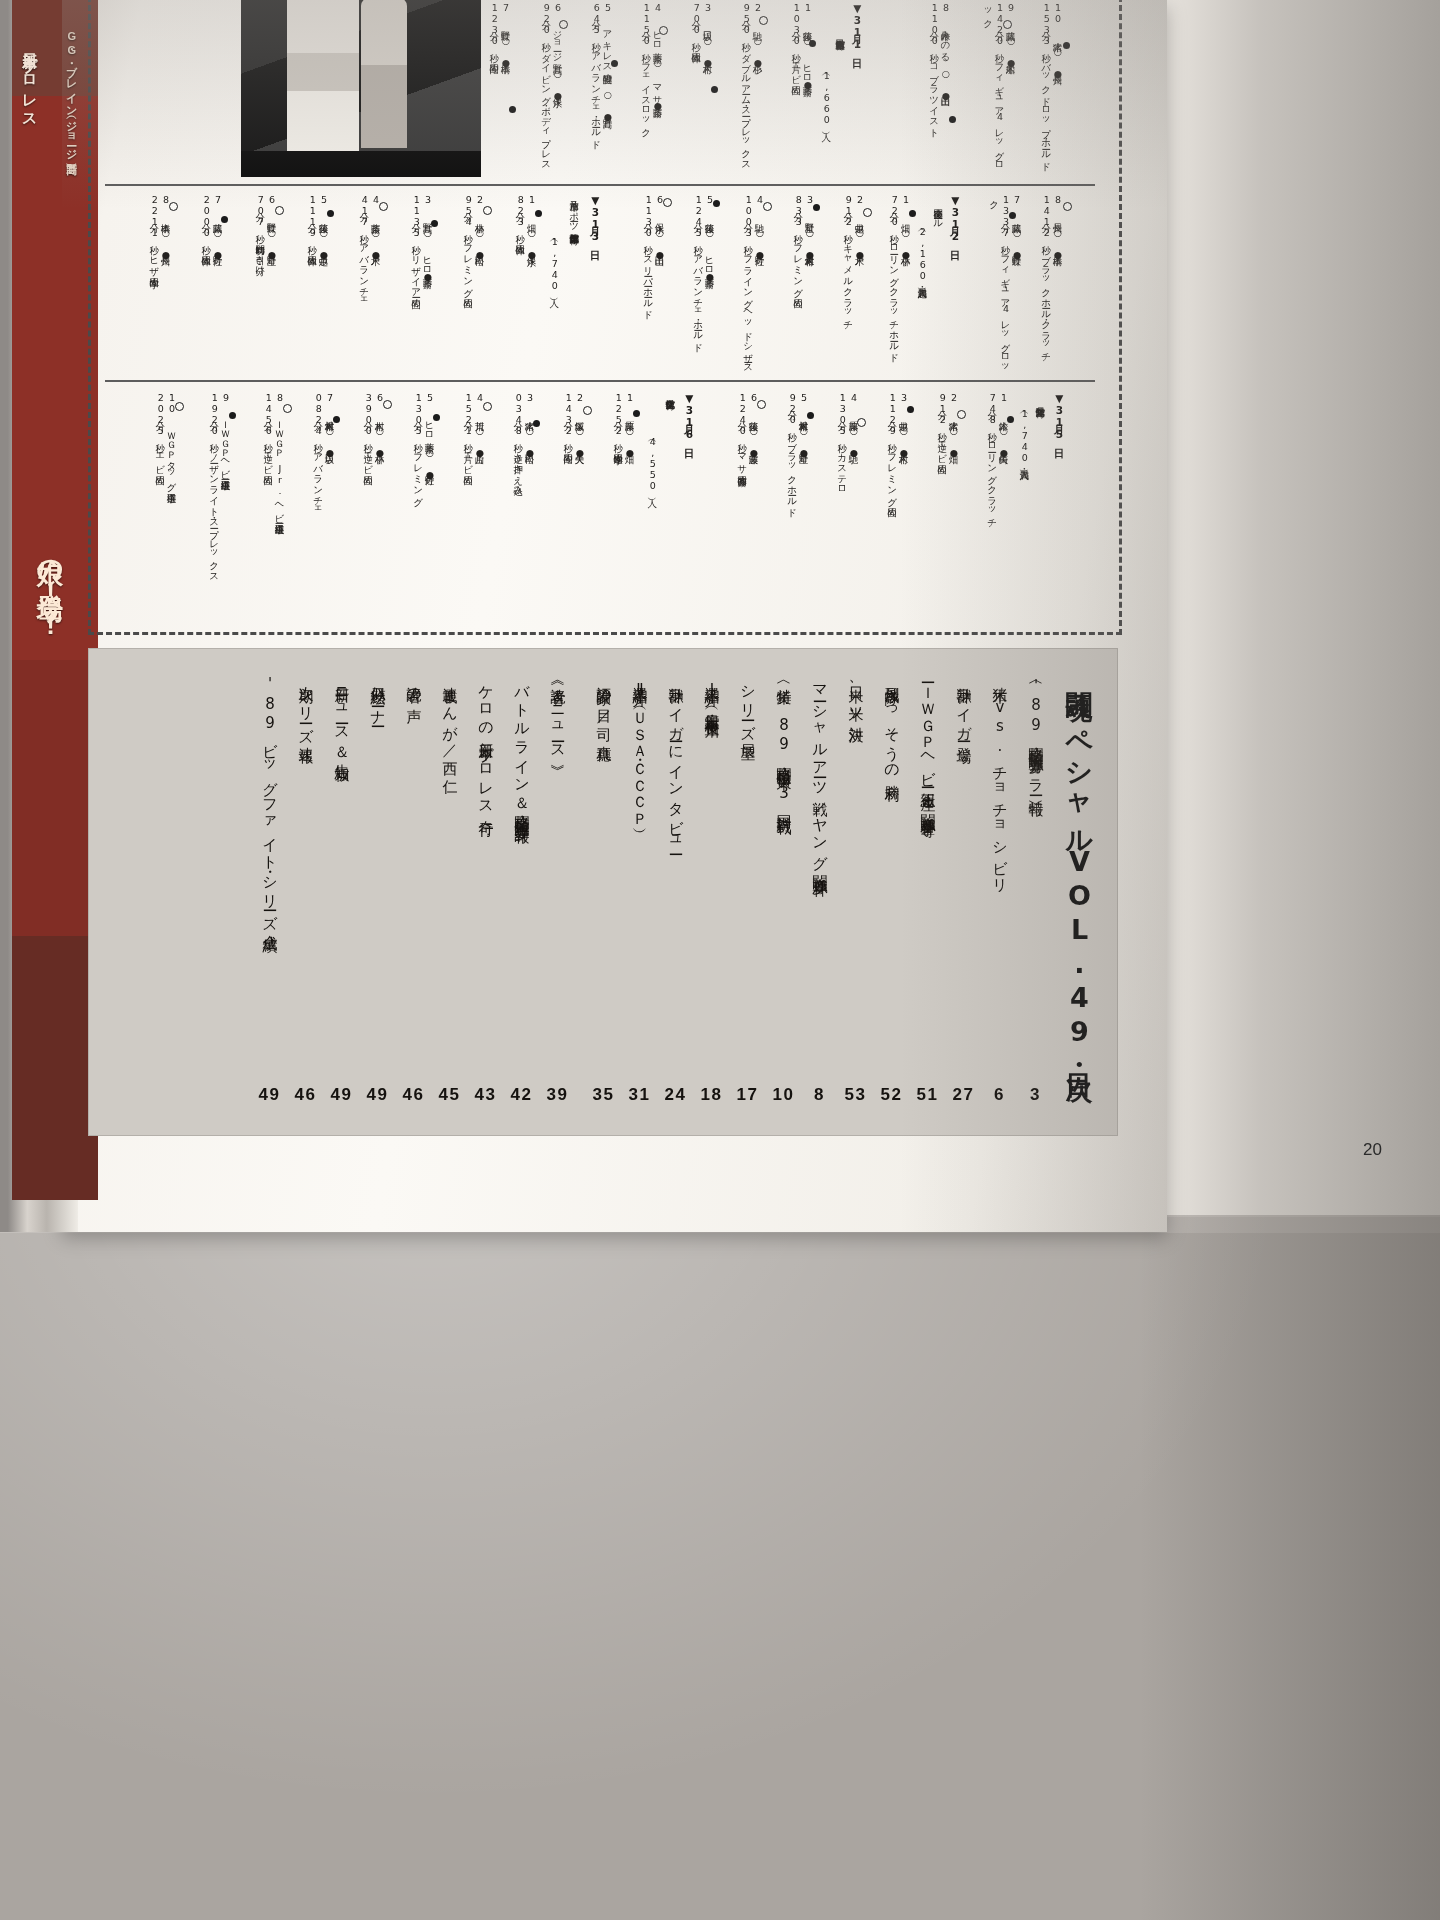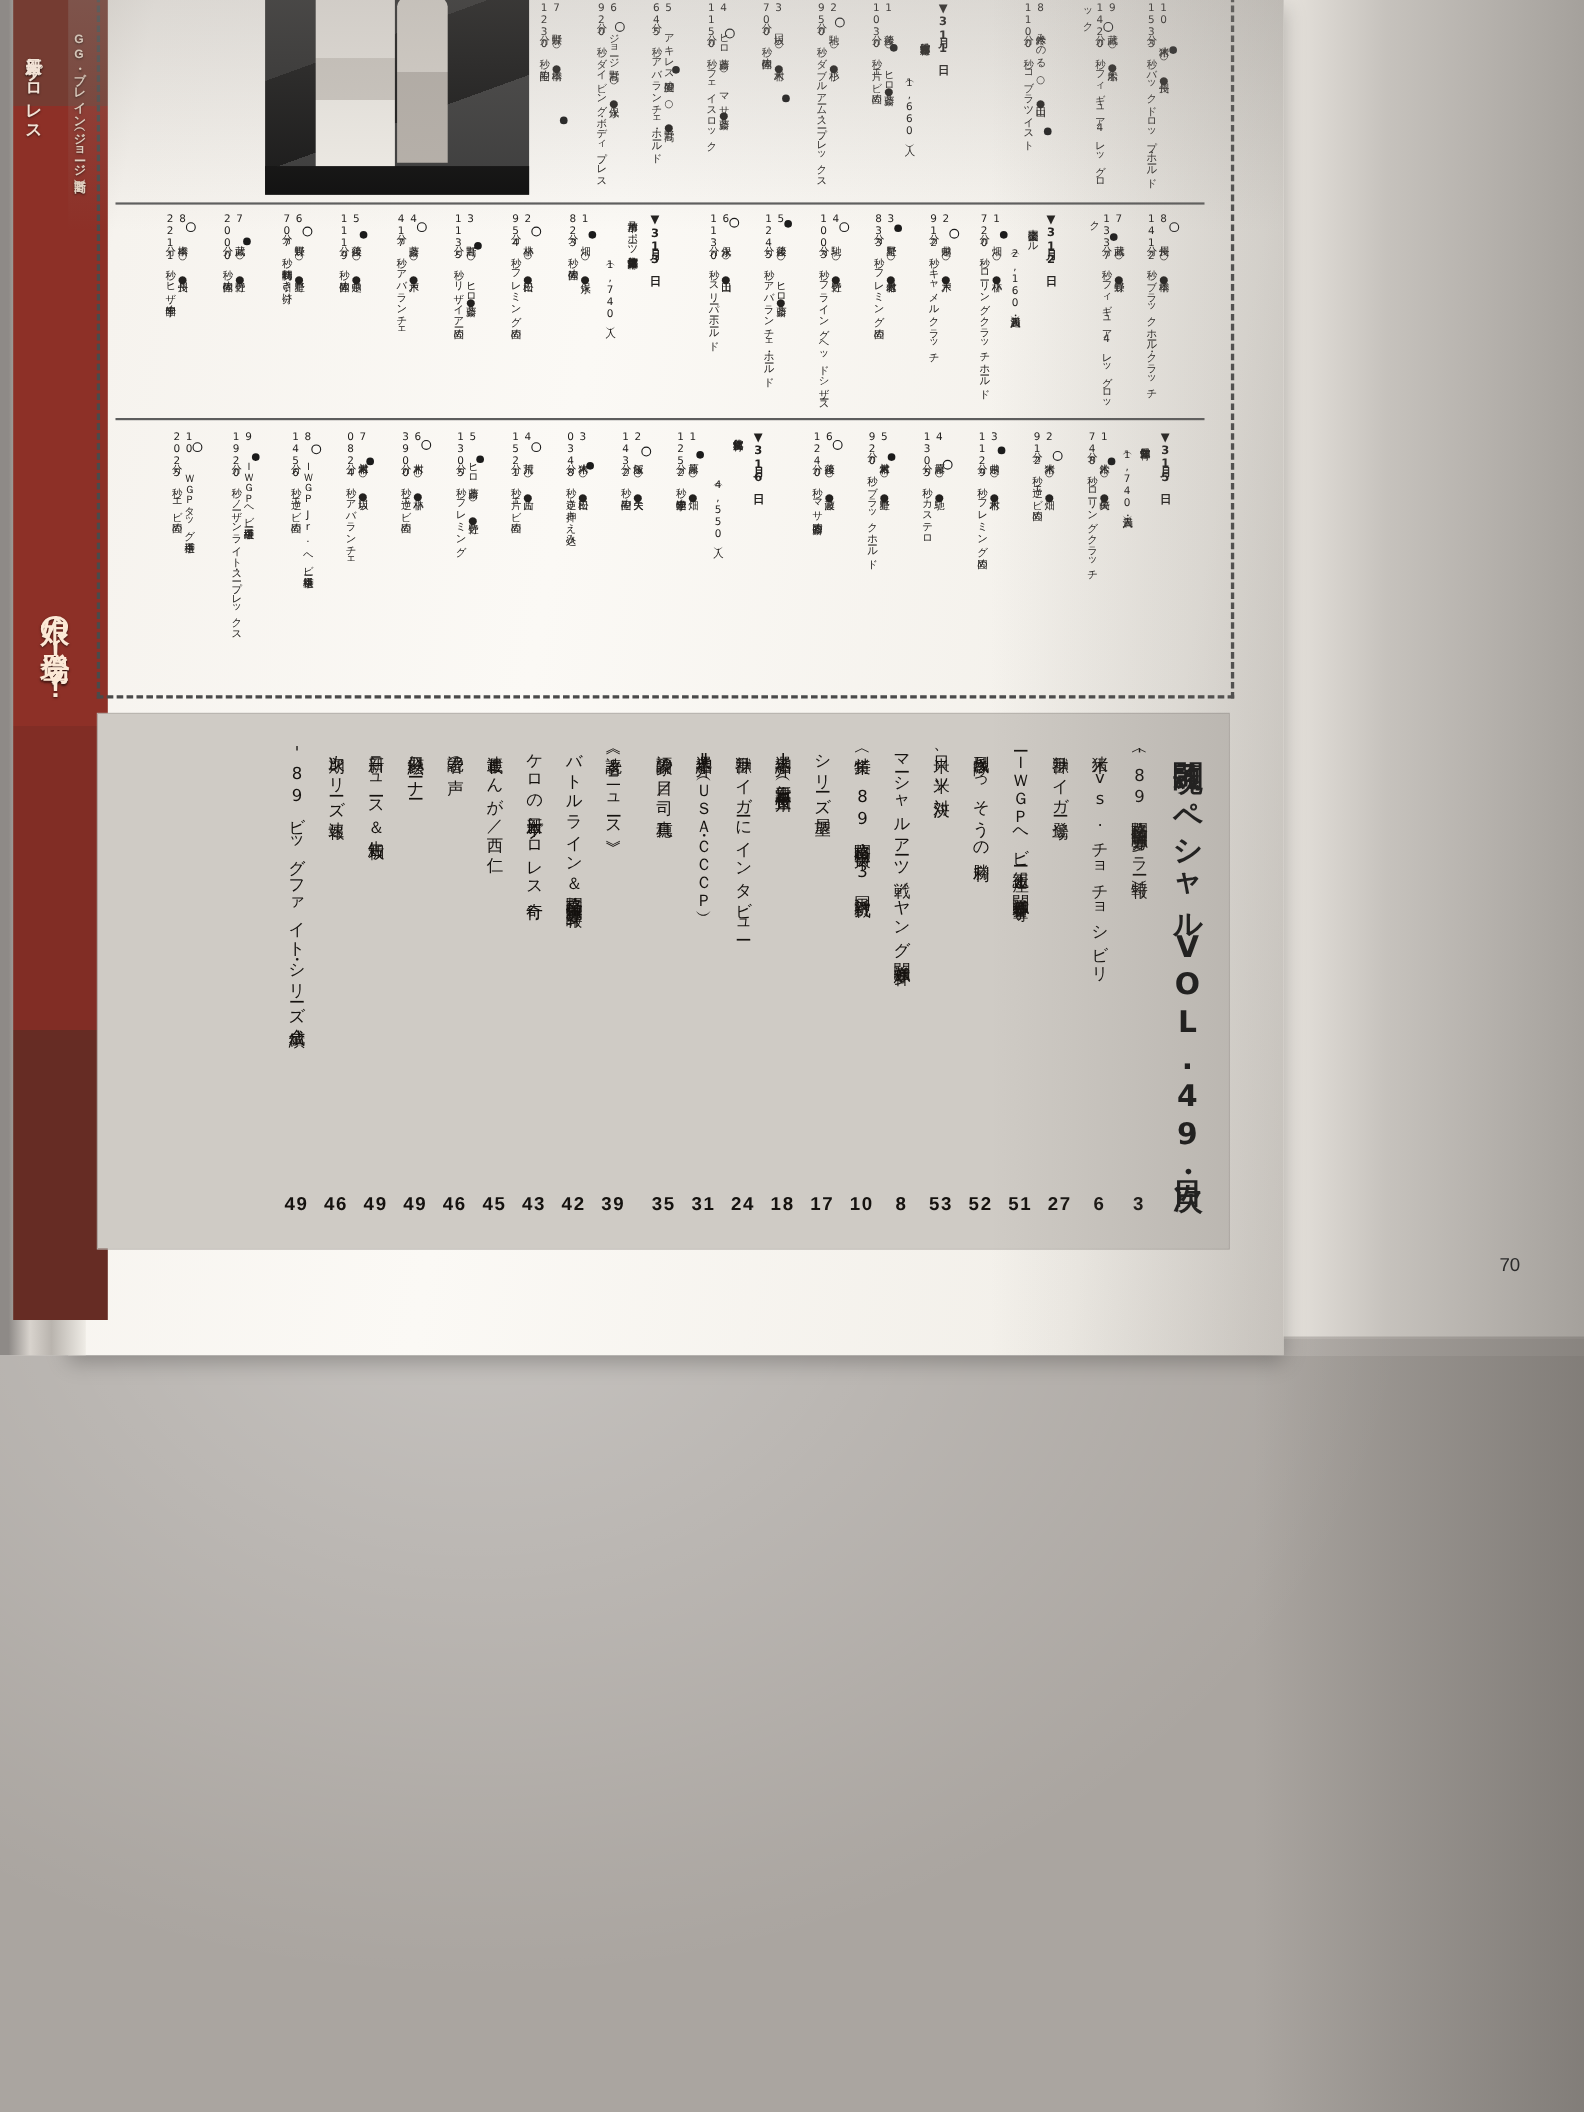--- a/index.html
+++ b/index.html
@@ -323,17 +323,17 @@
     <div class="toc-entry" style="right:586px;"><span class="lbl">バトルライン＆格闘衛星・闘導夢詳報</span><span class="pg">42</span></div>
     <div class="toc-entry" style="right:622px;"><span class="lbl">ケロの新日本プロレス奇行</span><span class="pg">43</span></div>
     <div class="toc-entry" style="right:658px;"><span class="lbl">連載まんが／西　仁</span><span class="pg">45</span></div>
     <div class="toc-entry" style="right:694px;"><span class="lbl">読者の声</span><span class="pg">46</span></div>
     <div class="toc-entry" style="right:730px;"><span class="lbl">似顔絵コーナー</span><span class="pg">49</span></div>
     <div class="toc-entry" style="right:766px;"><span class="lbl">新日ニュース＆告知板</span><span class="pg">49</span></div>
     <div class="toc-entry" style="right:802px;"><span class="lbl">次期シリーズ速報</span><span class="pg">46</span></div>
     <div class="toc-entry" style="right:838px;"><span class="lbl">'89ビッグファイト・シリーズ全成績</span><span class="pg">49</span></div>
   </div>
 
-  <div id="folio">70</div>
+  <div id="folio">20</div>
 
   <div id="shade-top"></div>
   <div id="shade-right"></div>
 </div>
 
 </body></html>

